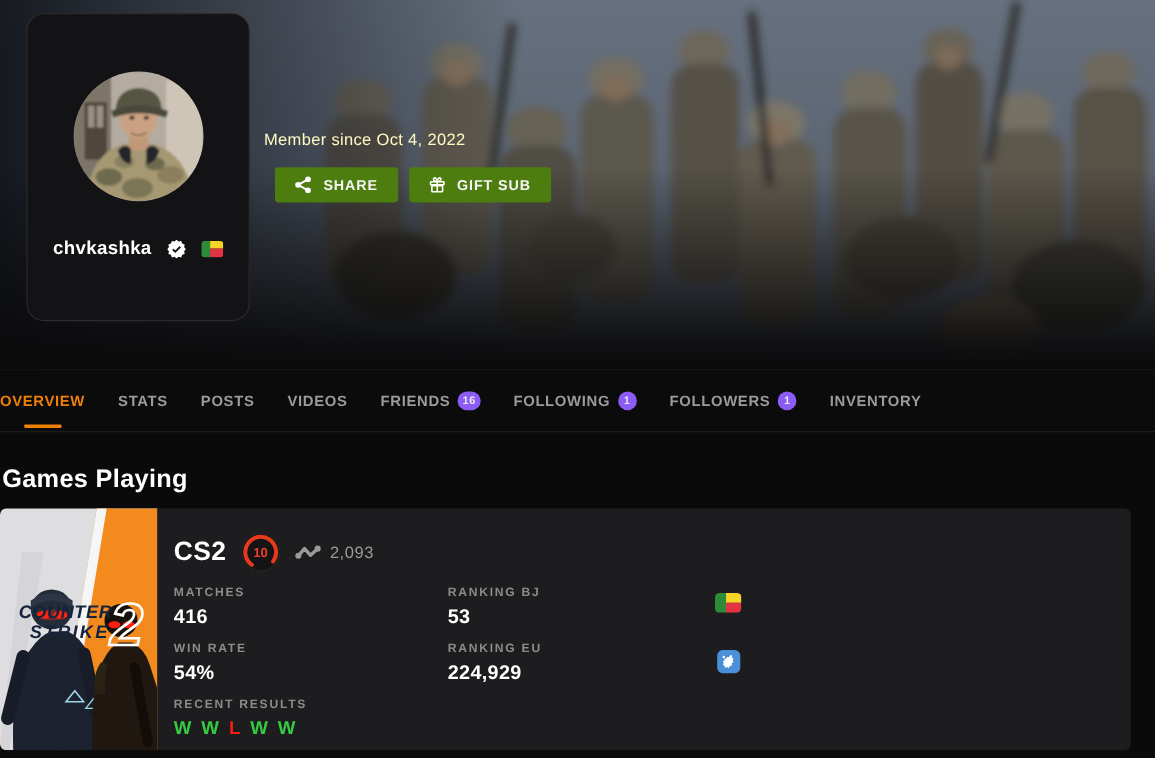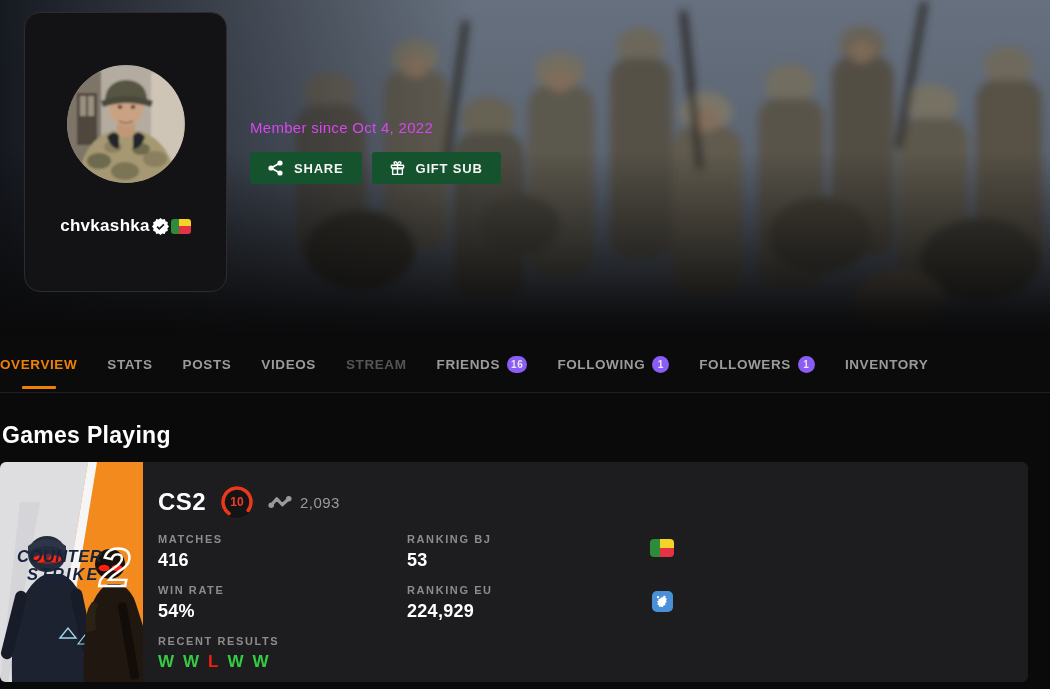--- a/index.html
+++ b/index.html
@@ -14,34 +14,34 @@
   
   .hero { position:absolute; top:0; left:0; width:1050px; height:336px; background:#0a0a0b; overflow:hidden; }
   .hero svg.bg { position:absolute; top:0; left:0; }
 
   .profile-card {
     position:absolute; left:24px; top:12px; width:203px; height:280px;
     background:#131315; border:1px solid #2c2c2e; border-radius:16px;
     display:flex; flex-direction:column; align-items:center;
   }
   .avatar { width:118px; height:118px; border-radius:50%; overflow:hidden; margin-top:52px; background:#8f8a82; }
-  .username-row { display:flex; align-items:center; gap:2px; margin-top:33px; }
+  .username-row { display:flex; align-items:center; gap:14px; margin-top:33px; }
   .username { font-size:17px; font-weight:bold; letter-spacing:.3px; }
   .seal { width:17px; height:17px; }
   .flag-benin { width:20px; height:15px; border-radius:3px; overflow:hidden; display:flex; }
   .flag-benin .g { width:40%; background:#2e8b3a; }
   .flag-benin .yr { width:60%; display:flex; flex-direction:column; }
   .flag-benin .y { flex:1; background:#f5d327; }
   .flag-benin .r { flex:1; background:#e33445; }
 
-  .member-since { position:absolute; left:250px; top:119px; font-size:15px; color:#d946ef; letter-spacing:.3px; }
+  .member-since { position:absolute; left:240px; top:119px; font-size:15px; color:#fef9c3; letter-spacing:.3px; }
   .hero-buttons { position:absolute; left:250px; top:152px; display:flex; gap:10px; }
   .hbtn {
     height:32px; padding:0 18px; border:none; border-radius:3px; cursor:pointer;
-    background:#14532d; color:#f5f5f5; font-family:inherit;
+    background:#4d7c0f; color:#f5f5f5; font-family:inherit;
     font-size:13px; font-weight:bold; letter-spacing:.8px;
     display:flex; align-items:center; gap:11px;
   }
 
   
   .nav {
     position:absolute; top:336px; left:0; width:1050px; height:57px;
     background:#0b0b0c; border-bottom:1px solid #202022;
     display:flex; align-items:stretch; gap:30px; 
   }
@@ -255,23 +255,20 @@
   </div>
   <div class="tab">
     <span>STATS</span>
   </div>
   <div class="tab">
     <span>POSTS</span>
   </div>
   <div class="tab">
     <span>VIDEOS</span>
   </div>
-  <div class="tab disabled">
-    <span>STREAM</span>
-  </div>
   <div class="tab">
     <span>FRIENDS</span>
     <span class="count">16</span>
   </div>
   <div class="tab">
     <span>FOLLOWING</span>
     <span class="count">1</span>
   </div>
   <div class="tab">
     <span>FOLLOWERS</span>

